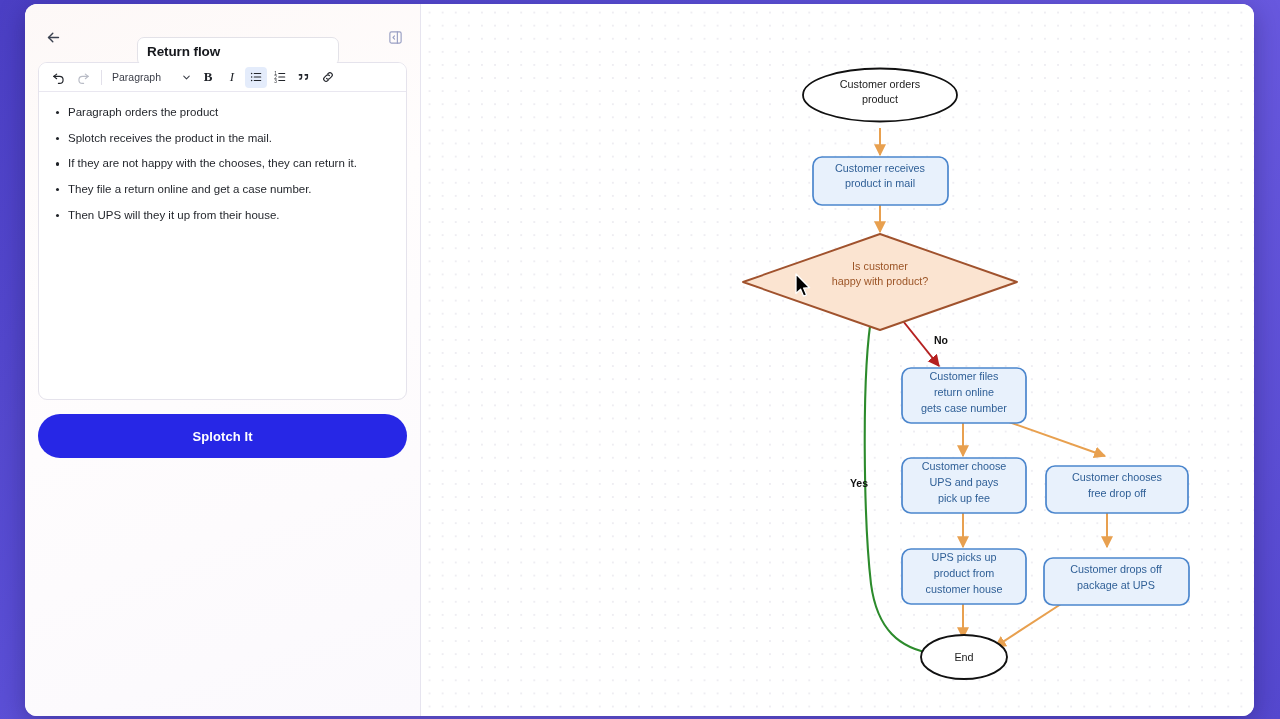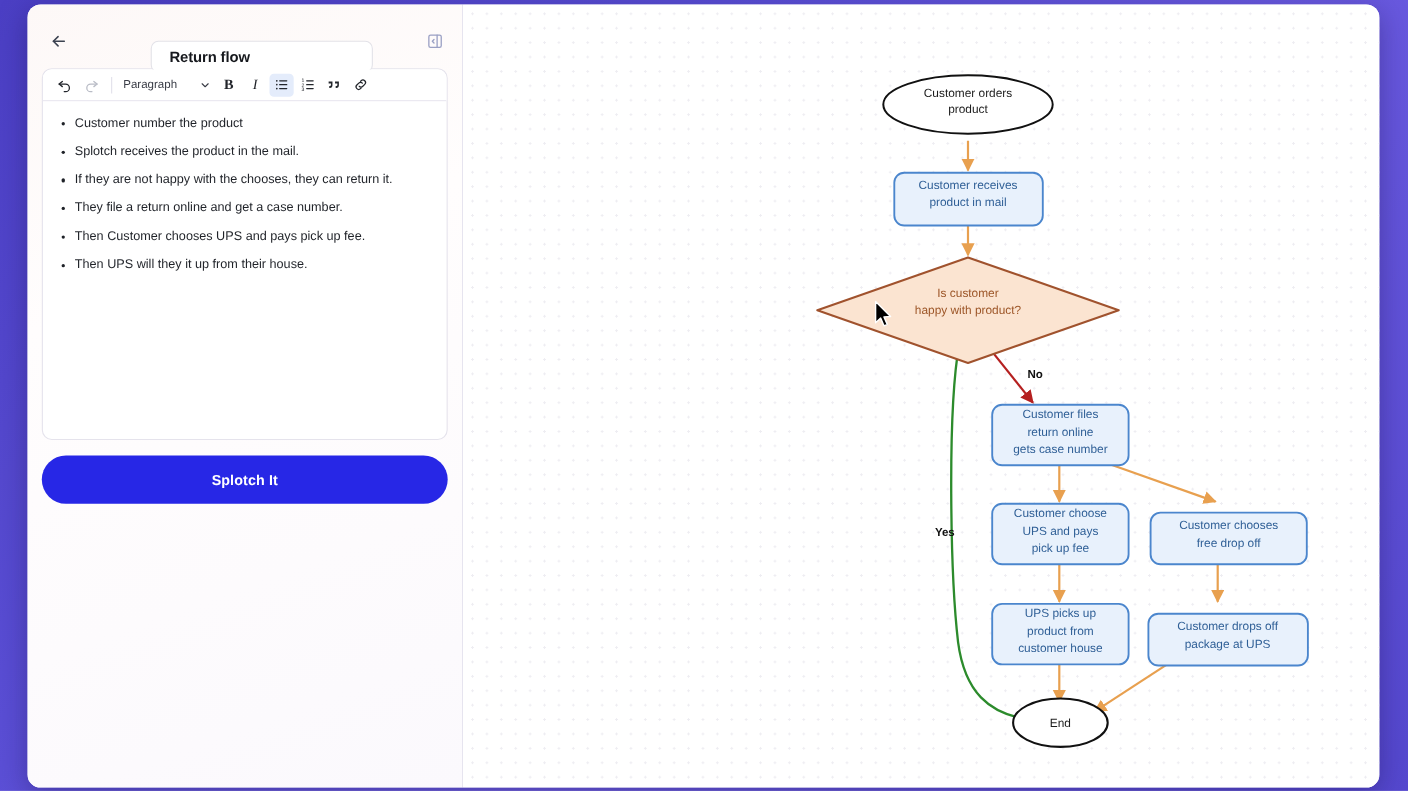--- a/index.html
+++ b/index.html
@@ -51,21 +51,21 @@
   #title-input {
     flex: 1 1 auto;
     max-width: 202px;
     margin-left: 61px;
     height: 29px;
     border: 1px solid #e3e2e8;
     border-radius: 7px;
     background: #fff;
     font: 700 13.5px "Liberation Sans", sans-serif;
     color: #16181d;
-    padding: 0 16px;
+    padding: 0 9px;
     letter-spacing: -.1px;
     margin-top: 28px;
   }
   #panel-toggle {
     margin-left: auto;
     width: 24px; height: 24px;
     display: flex; align-items: center; justify-content: center;
     cursor: pointer;
     color: #9aa0c4;
     flex: none;
@@ -265,25 +265,24 @@
         <div class="tb-btn">
           <svg width="14" height="14" viewBox="0 0 24 24" fill="none" stroke="currentColor" stroke-width="1.9" stroke-linecap="round" stroke-linejoin="round">
             <path d="M9.5 14.5a4 4 0 0 0 5.66 0l3-3a4 4 0 0 0-5.66-5.66l-1 1"></path>
             <path d="M14.5 9.5a4 4 0 0 0-5.66 0l-3 3a4 4 0 0 0 5.66 5.66l1-1"></path>
           </svg>
         </div>
       </div>
 
       <div id="doc-body">
         <ul id="doc-list">
-          <li>Customer number the product</li>
+          <li>Paragraph orders the product</li>
           <li>Splotch receives the product in the mail.</li>
           <li>If they are not happy with the chooses, they can return it.</li>
           <li>They file a return online and get a case number.</li>
-          <li>Then Customer chooses UPS and pays pick up fee.</li>
           <li>Then UPS will they it up from their house.</li>
         </ul>
       </div>
     </div>
 
     <button id="splotch-btn">Splotch It</button>
   </aside>
 
   <main id="canvas">
     <svg id="flow-svg" viewBox="0 0 833 712" preserveAspectRatio="none">

